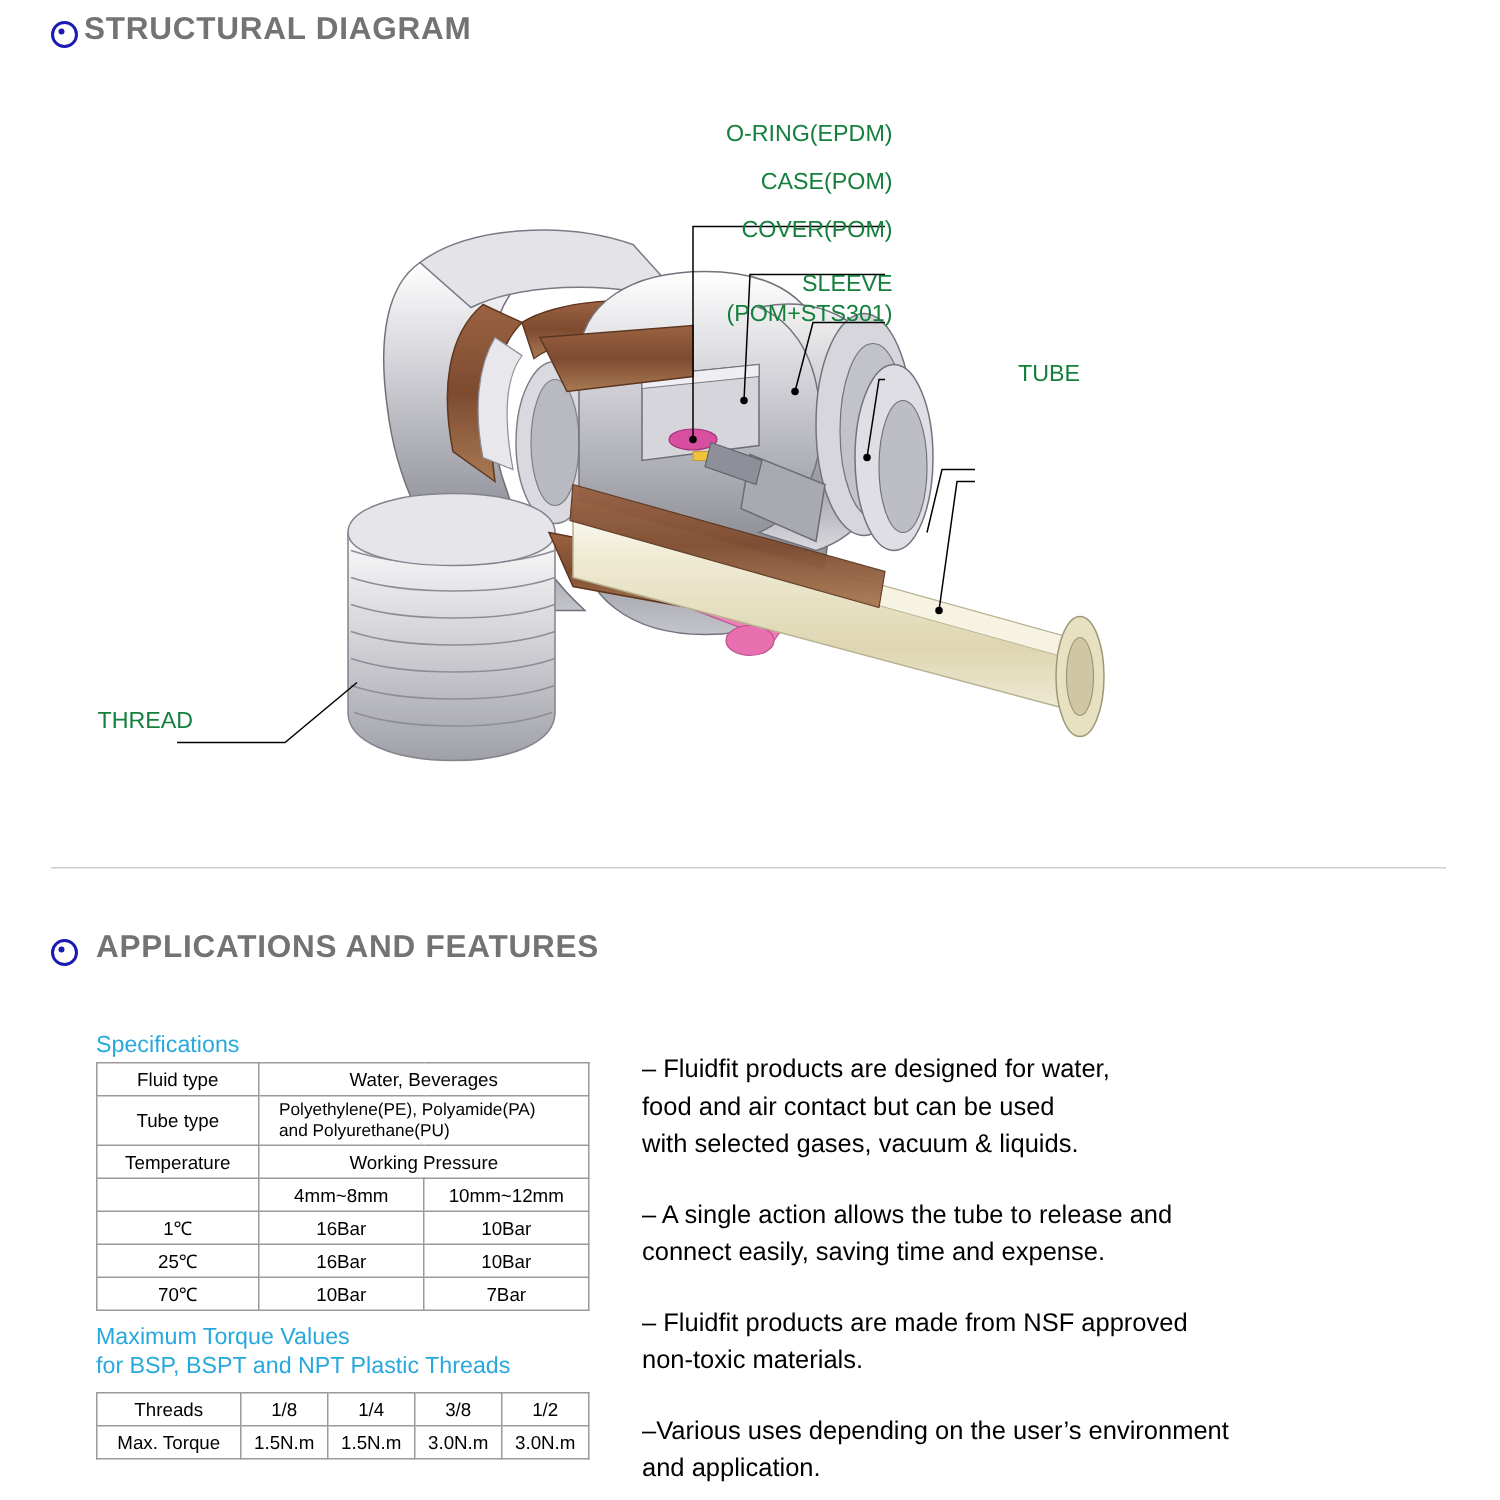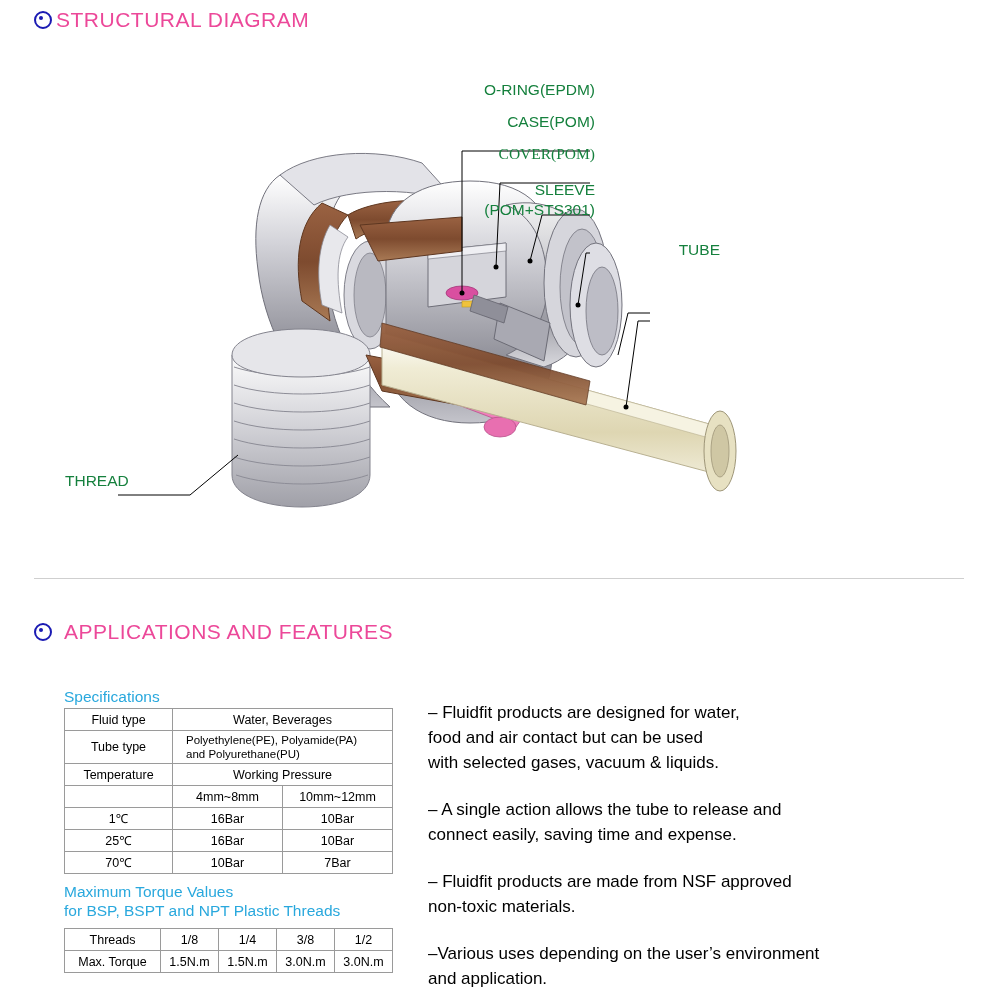--- a/index.html
+++ b/index.html
@@ -9,24 +9,24 @@
     font-family:"Liberation Sans", sans-serif;
     color:#000;
     position:relative;
     overflow:hidden;
   }
 
   
   .section-head{
     position:absolute;
     display:flex;
-    align-items:center;
+    align-items:flex-end;
     gap:4px;
-    color:#ec4899;
-    font-weight:normal;
+    color:#737373;
+    font-weight:bold;
     letter-spacing:.5px;
   }
   .bullet-icon{
     width:14px;height:14px;
     border:2px solid #1b1bb3;
     border-radius:50%;
     position:relative;
     flex:0 0 auto;
   }
   .bullet-icon:after{
@@ -225,21 +225,21 @@
       <circle cx="432" cy="238" r="2.5"></circle>
       <circle cx="466" cy="212" r="2.5"></circle>
       <circle cx="500" cy="206" r="2.5"></circle>
       <circle cx="548" cy="250" r="2.5"></circle>
       <circle cx="596" cy="352" r="2.5"></circle>
     </g>
   </svg>
 
   <div class="callout-label" style="left:380px;top:26px;width:185px;">O-RING(EPDM)</div>
   <div class="callout-label" style="left:380px;top:58px;width:185px;">CASE(POM)</div>
-  <div class="callout-label" style="left:380px;top:90px;width:185px;font-family:Liberation Serif, serif;">COVER(POM)</div>
+  <div class="callout-label" style="left:380px;top:90px;width:185px;">COVER(POM)</div>
   <div class="callout-label" style="left:380px;top:126px;width:185px;">SLEEVE</div>
   <div class="callout-label" style="left:380px;top:146px;width:185px;">(POM+STS301)</div>
   <div class="callout-label" style="left:560px;top:186px;width:130px;">TUBE</div>
   <div class="callout-label left" style="left:35px;top:395px;margin-top:22px;">THREAD</div>
 </div>
 
 <div class="divider"></div>
 
 <div class="section-head" id="head-applications">
   <span class="bullet-icon"></span>

